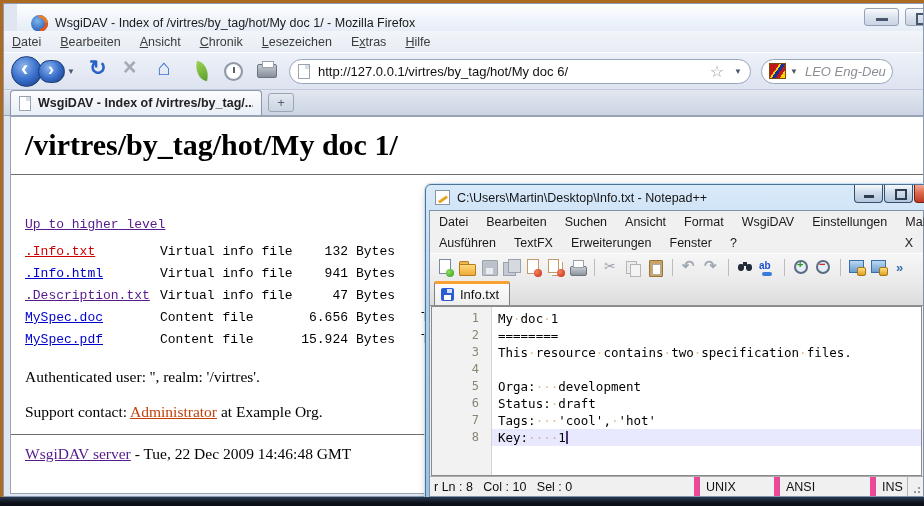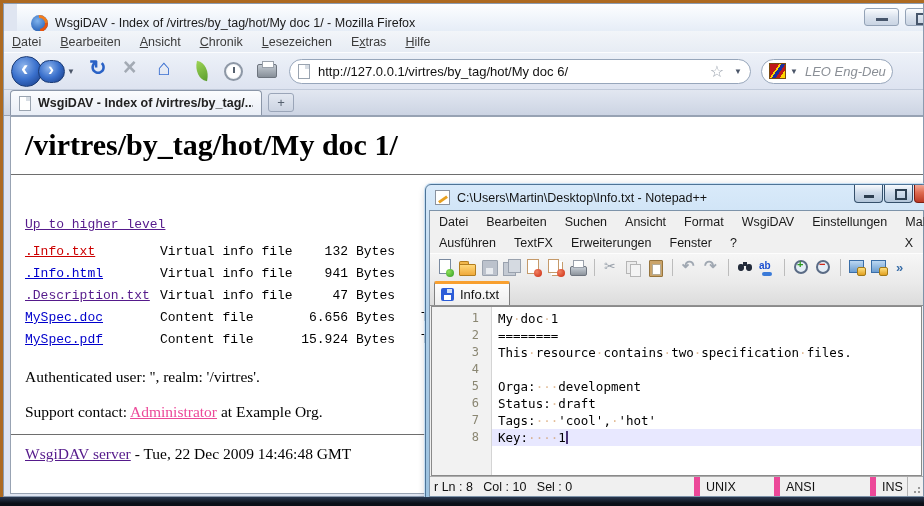--- a/index.html
+++ b/index.html
@@ -91,21 +91,21 @@
   .frow { display:flex; height:22px; line-height:22px; white-space:pre; }
   .fname { width:135px; flex:none; text-decoration:underline; cursor:pointer; }
   .fname.link { color:#0000cc; }
   .fname.visited { color:#551a8b;text-decoration:underline; }
   .fname.active { color:#cc0000; }
   .ftype { width:138px; flex:none; color:#000; }
   .fsize { width:50px; flex:none; text-align:right; color:#000; }
   .funit { padding-left:8px; color:#000; }
   .fdate { padding-left:26px; color:#000; }
   .pg-para { font-size:15.5px; color:#000; margin:17px 0 0 14px; }
-  .pg-link-blue { color:#ec4899; text-decoration:underline; cursor:pointer; }
+  .pg-link-blue { color:#c2410c; text-decoration:underline; cursor:pointer; }
   .pg-link-visited { color:#551a8b; text-decoration:underline; cursor:pointer; }
   .pg-hr2 { border:none; border-top:1px solid #6e6e6e; margin:13px 0 10px 0; }
   .pg-footer { font-size:15.5px; margin-left:14px; color:#000; }
 
   
   .np-window { position:absolute; left:425px; top:184px; width:503px; height:317px;
     background:linear-gradient(#d9eafa,#b2d0e9 40%,#9cc2e0); border:1px solid #4e7396;
     border-radius:6px 6px 4px 4px; box-shadow:0 0 0 1px rgba(190,220,245,.8), 3px 4px 10px rgba(0,0,30,.4);
     overflow:hidden; }
   .np-titlebar { height:25px; display:flex; align-items:center; padding-left:9px; }

